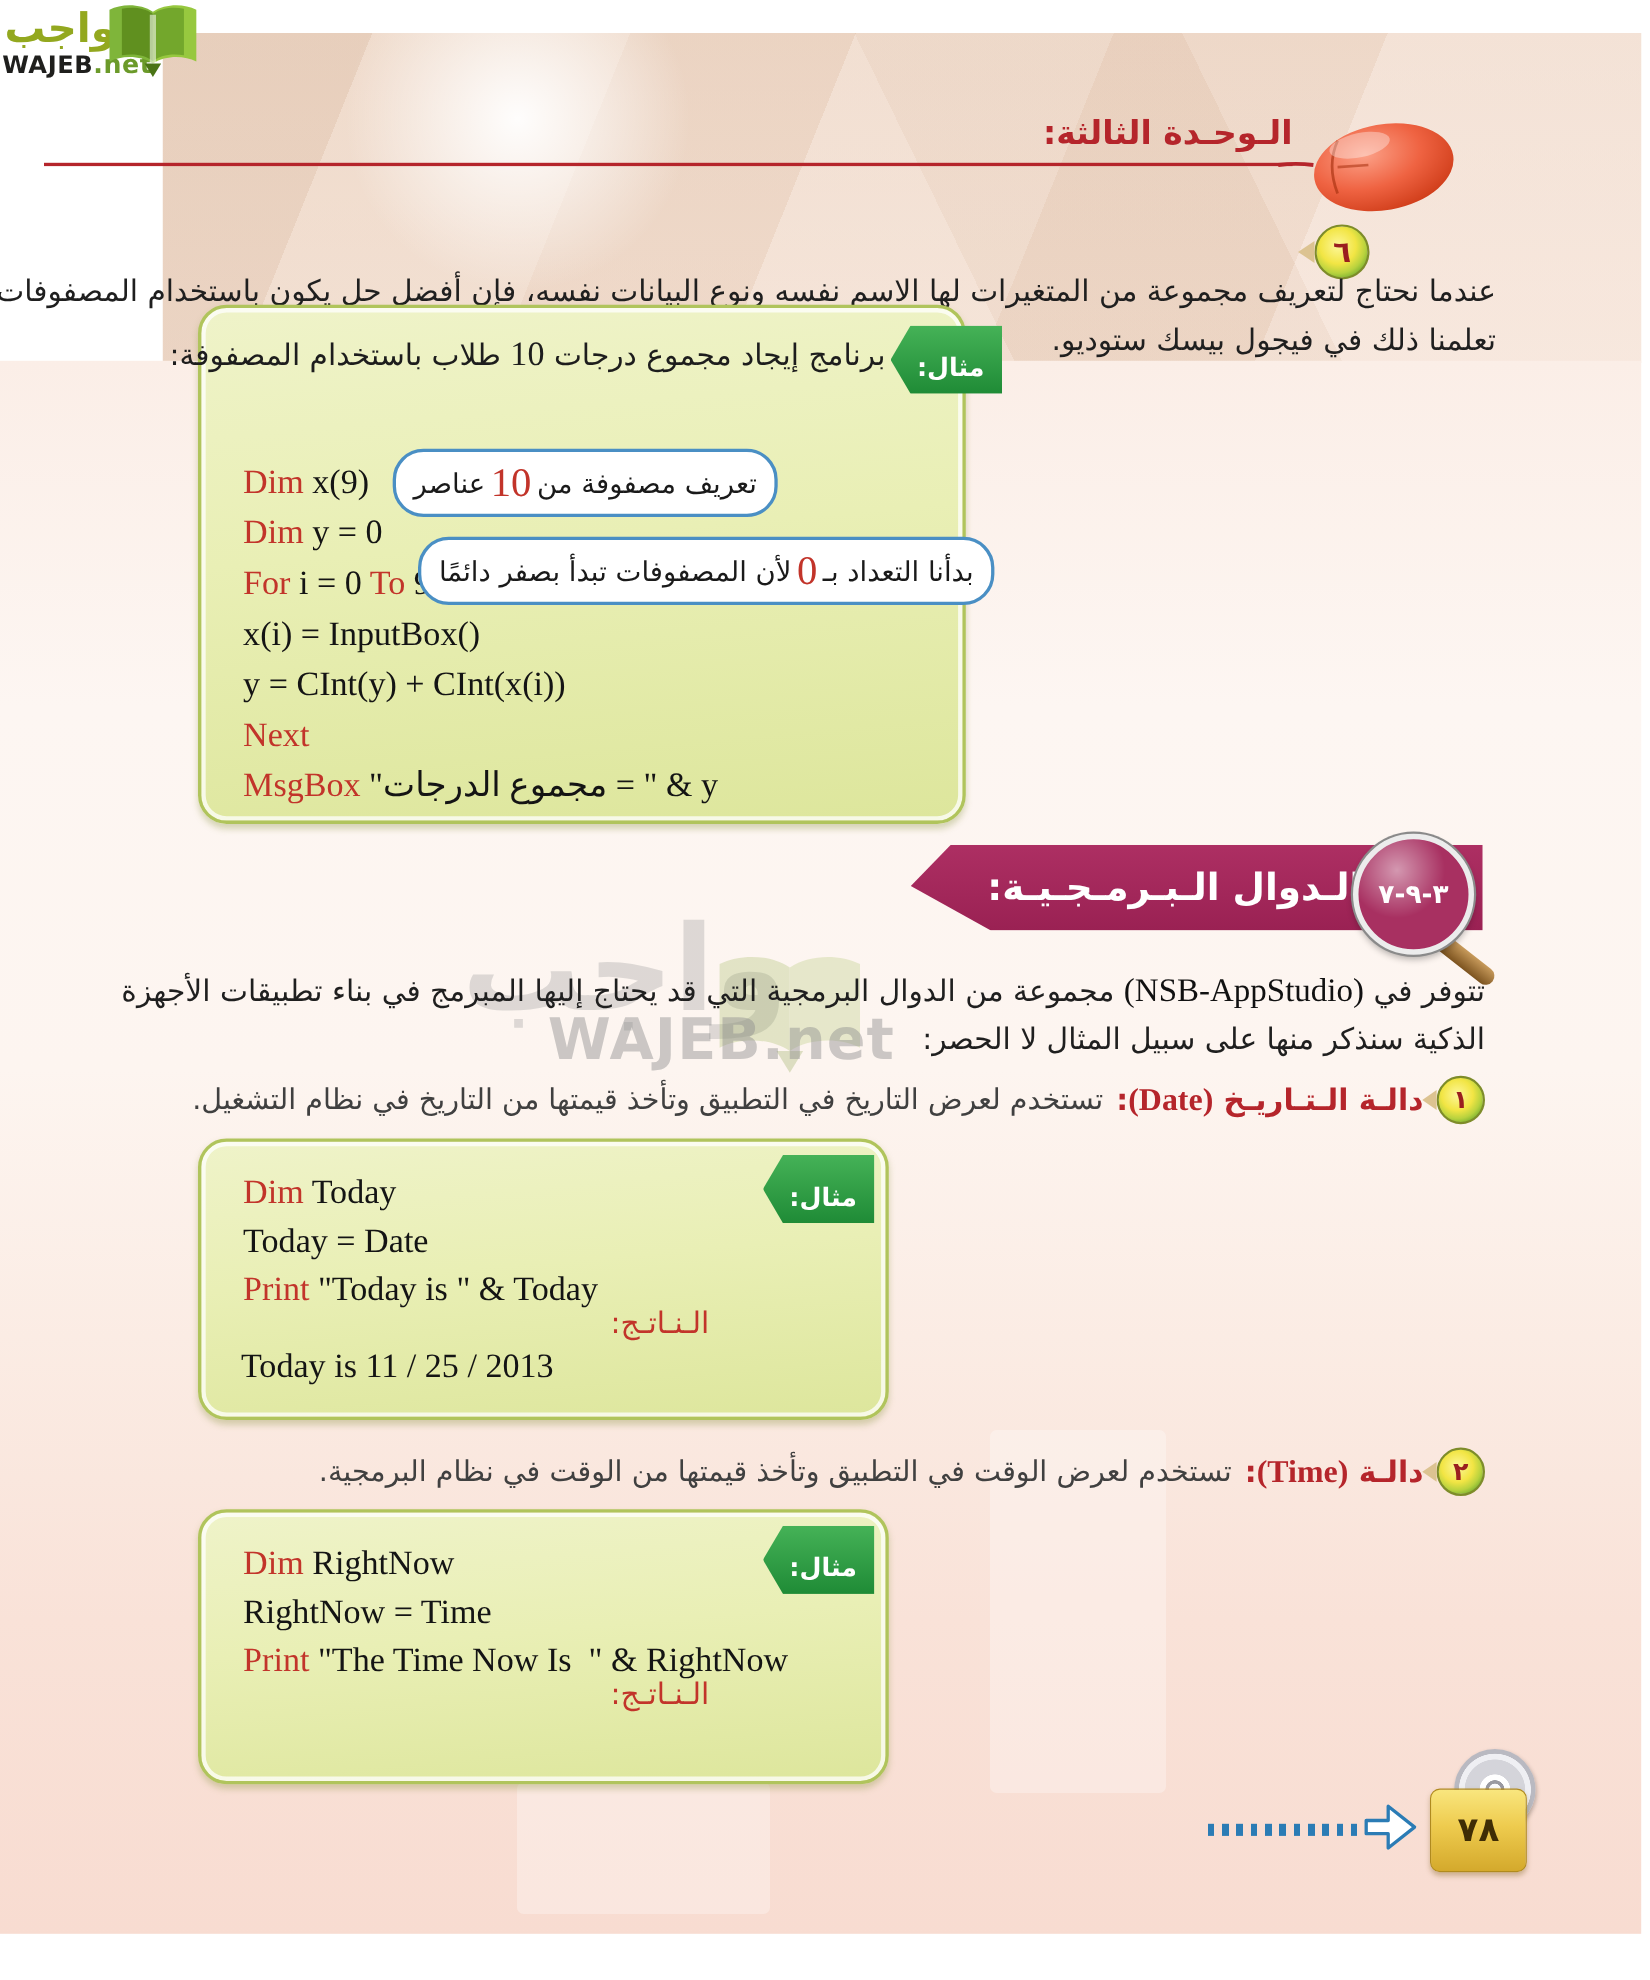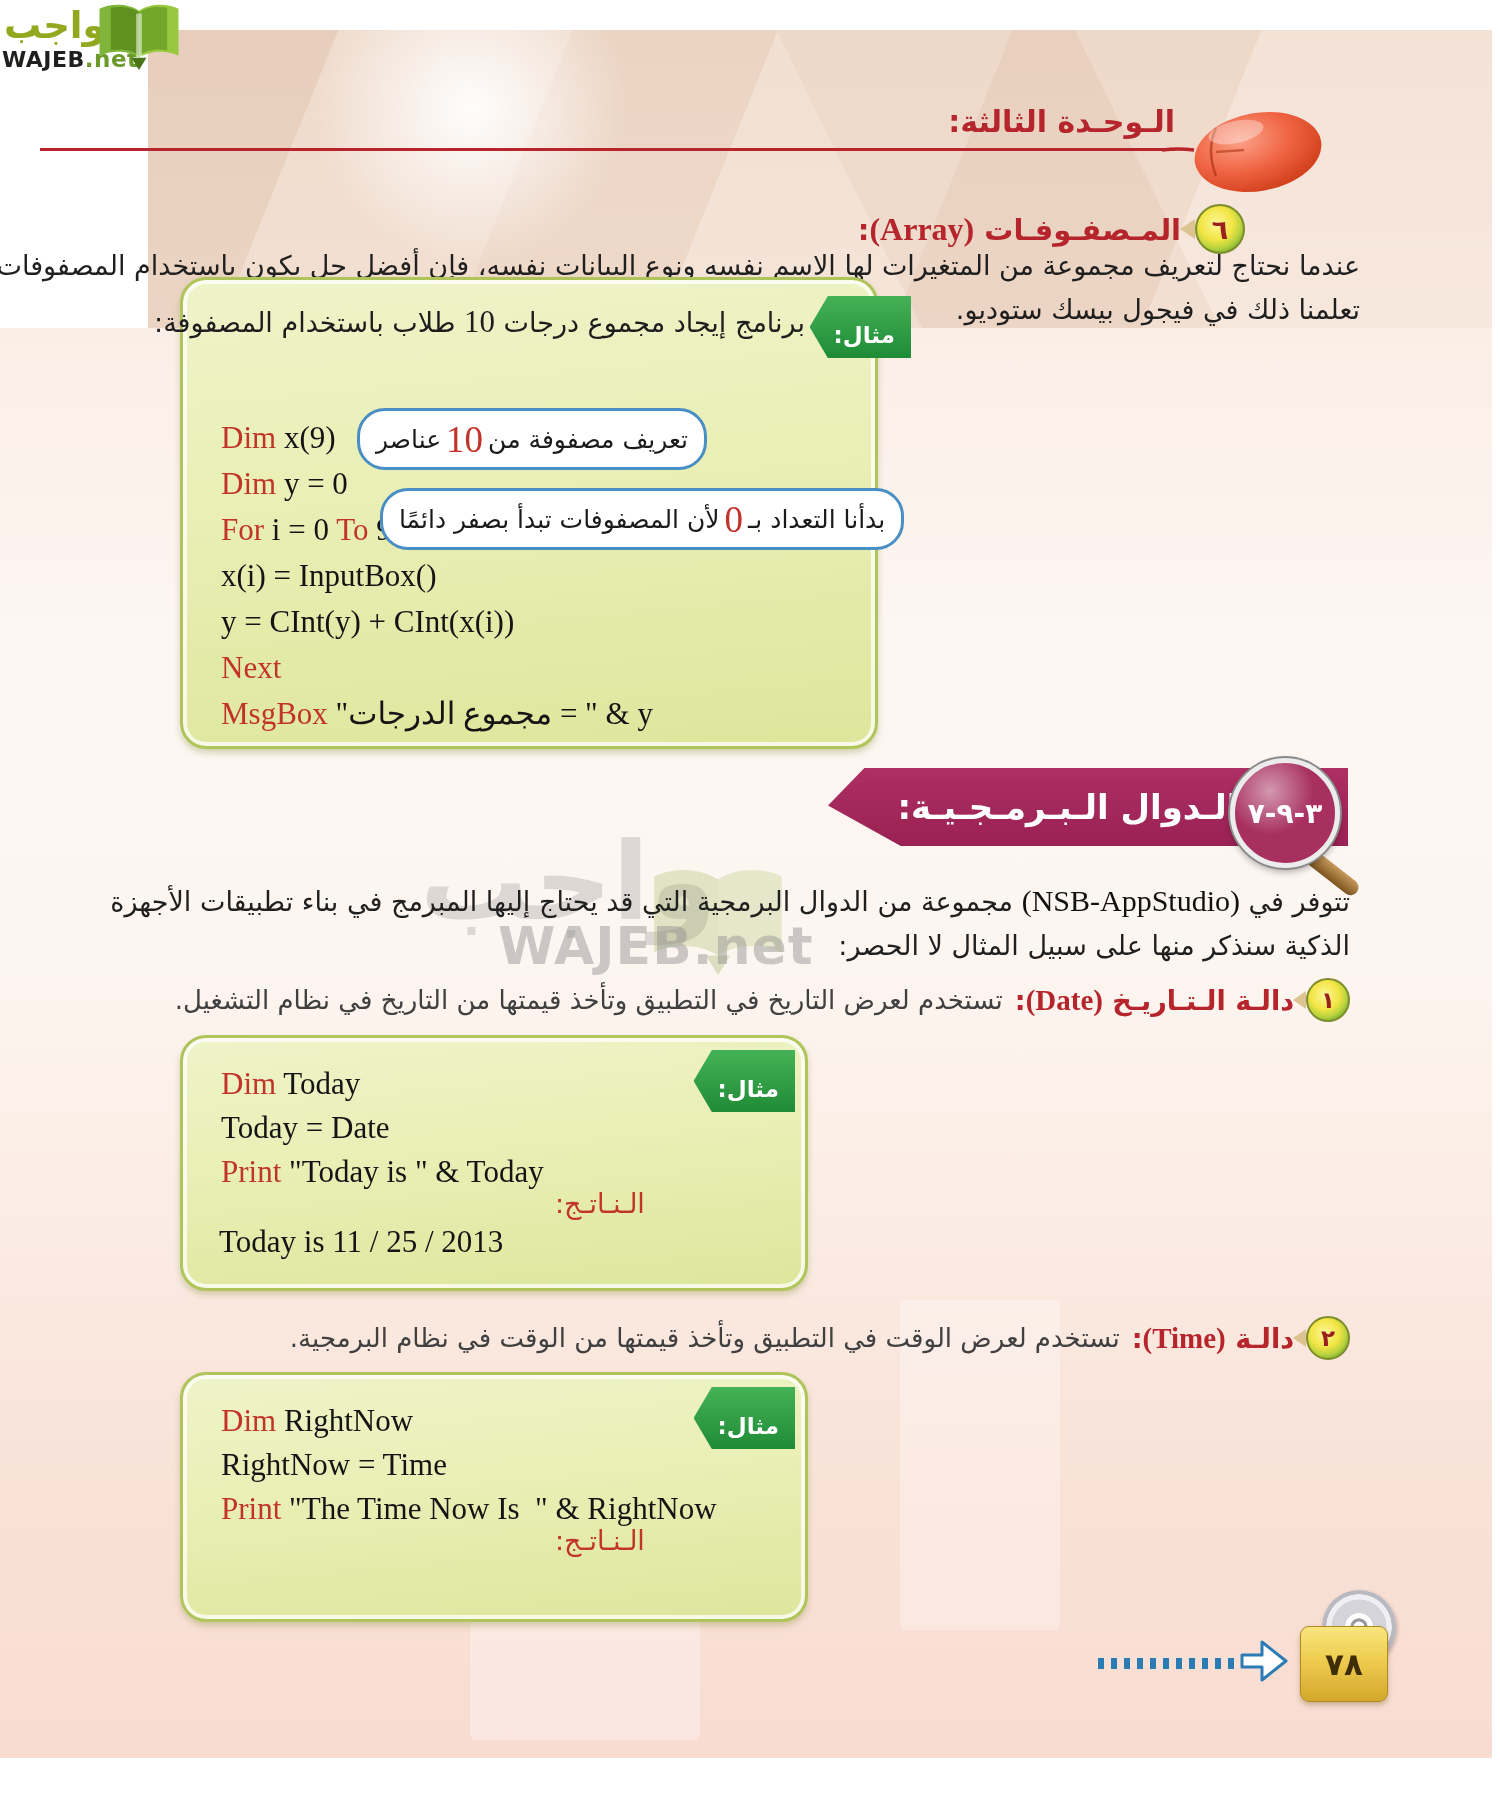--- a/index.html
+++ b/index.html
@@ -80,21 +80,21 @@
     background:linear-gradient(180deg,#ad2f63,#9a2153);
     clip-path:polygon(7% 0,100% 0,100% 100%,14% 100%,0 48%);}
   .banner-text{width:100%;height:78px;line-height:78px;text-align:center;padding-right:40px;
     box-sizing:border-box;color:#fff;font-weight:bold;font-size:34px;direction:rtl;}
   .mag-handle{position:absolute;left:1308px;top:846px;width:62px;height:16px;z-index:3;
     background:linear-gradient(180deg,#c79a5b,#7c531f);border-radius:4px 9px 9px 4px;
     transform:rotate(38deg);transform-origin:left center;}
   .magnifier{position:absolute;left:1230px;top:758px;width:100px;height:100px;border-radius:50%;z-index:4;
     background:radial-gradient(circle at 35% 28%, rgba(255,255,255,.5), rgba(255,255,255,0) 45%),#a83061;
     border:5px solid #ececec;box-shadow:0 0 0 2px #8a8a8a,0 4px 7px rgba(0,0,0,.3);
-    display:flex;align-items:center;justify-content:center;color:#fff;font-weight:bold;font-size:28px;}
+    display:flex;align-items:center;justify-content:center;color:#fff;font-weight:bold;font-size:24px;}
 
   
   .wm-ar{position:absolute;left:420px;top:828px;font-size:108px;font-weight:bold;color:#9b9b9b;
     opacity:.32;z-index:1;line-height:1;}
   .wm-book{position:absolute;left:642px;top:846px;width:152px;height:152px;opacity:.28;z-index:1;}
   .wm-en{position:absolute;left:498px;top:916px;font-size:52px;font-weight:bold;color:#8f8f8f;
     opacity:.45;z-index:1;letter-spacing:1px;}
 
   
   .item-row{position:absolute;right:150px;display:flex;direction:rtl;align-items:center;gap:12px;
@@ -154,21 +154,20 @@
     <ellipse cx="98" cy="52" rx="64" ry="39" transform="rotate(-10 98 52)" fill="url(#mouseg)"></ellipse>
     <path d="M56 28 Q46 50 56 76" stroke="#a8310f" stroke-width="2.5" fill="none" opacity=".65"></path>
     <path d="M56 52 L84 50" stroke="#a8310f" stroke-width="2.5" opacity=".55"></path>
     <ellipse cx="76" cy="32" rx="28" ry="11" fill="#fff" opacity=".35" transform="rotate(-12 76 32)"></ellipse>
   </svg>
 
   <div class="sec-row">
     <div class="num-badge">
         <span>٦</span>
       </div>
-    <div class="sec-title"><span>المـصفـوفـات </span><span class="latin-serif" dir="ltr">(Array)</span><span>:</span></div>
   </div>
   <div class="para" style="top:250px">عندما نحتاج لتعريف مجموعة من المتغيرات لها الاسم نفسه ونوع البيانات نفسه، فإن أفضل حل يكون باستخدام المصفوفات كما</div>
   <div class="para" style="top:294px">تعلمنا ذلك في فيجول بيسك ستوديو.</div>
 
   <div class="ex-box" style="top:277px;width:692px;height:466px">
     <div class="example-badge" style="right:-36px;top:16px">مثال:</div>
     <div class="box-title"><span>برنامج إيجاد مجموع درجات </span><span class="serif-num" dir="ltr">10</span><span> طلاب باستخدام المصفوفة:</span></div>
     <div class="code c1"><span class="kw">Dim</span><span> x(9)</span></div>
     <div class="code c2"><span class="kw">Dim</span><span> y = 0</span></div>
     <div class="code c3"><span class="kw">For</span><span> i = 0 </span><span class="kw">To</span><span> 9</span></div>

